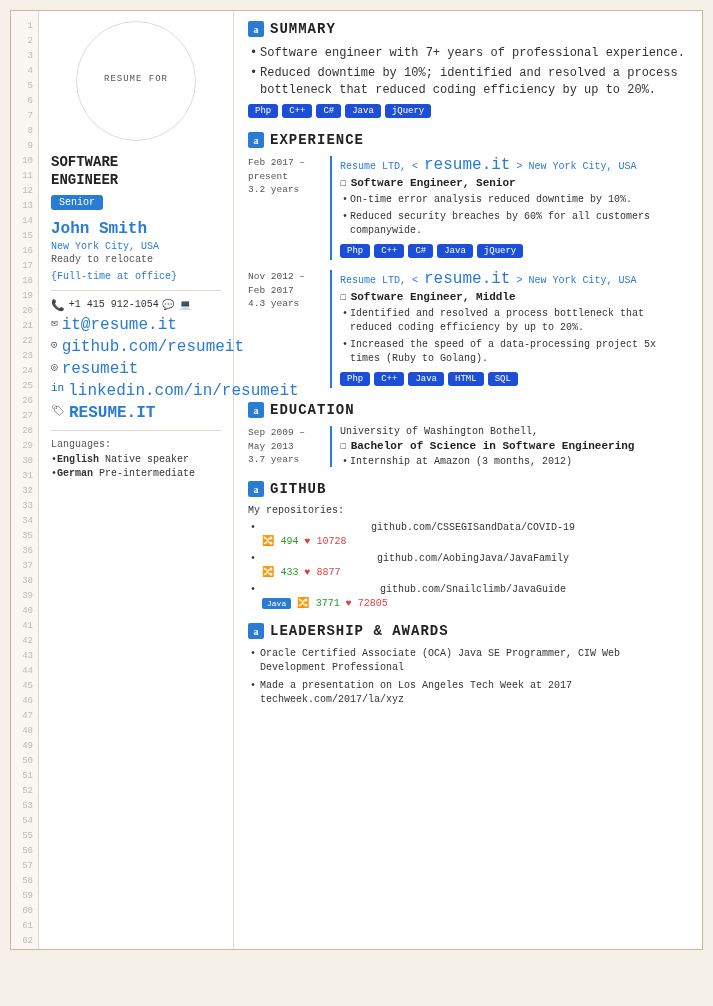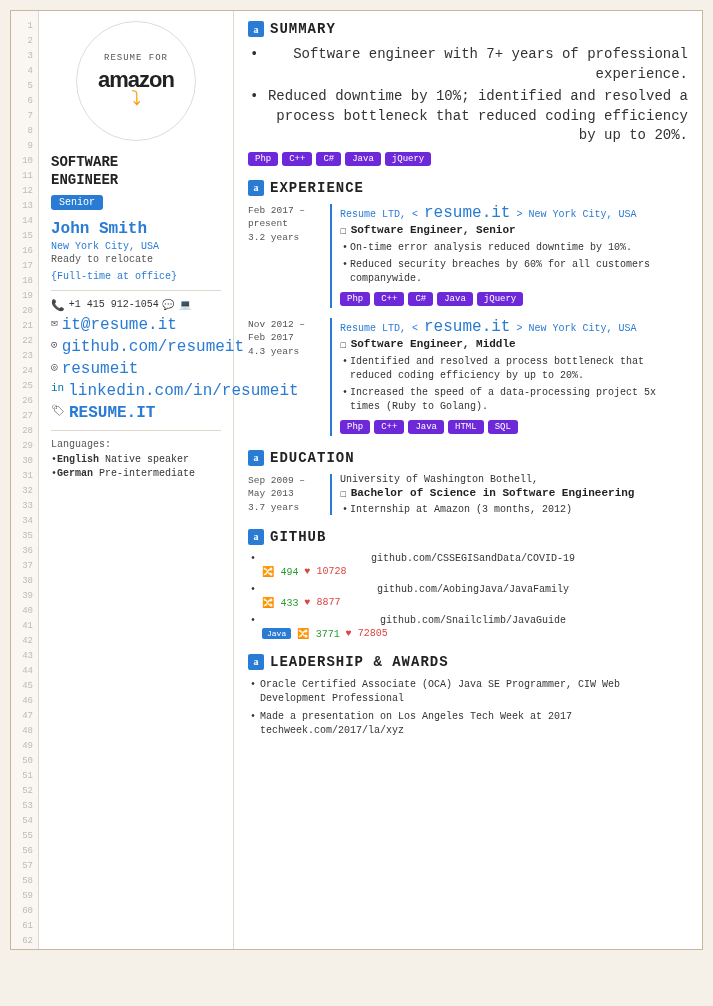--- a/index.html
+++ b/index.html
@@ -189,42 +189,41 @@
       font-family: Georgia, serif;
     }
     .section-title {
       font-size: 14px;
       font-weight: bold;
       color: #222;
       letter-spacing: 1px;
       font-family: 'Courier New', monospace;
     }
     .summary-bullet {
-      font-size: 14px;
+      font-size: 12px;
       color: #333;
       margin-bottom: 3px;
       padding-left: 12px;
       position: relative;
       line-height: 1.4;
-      text-align: right;
     }
     .summary-bullet::before {
       content: '•';
       position: absolute;
       left: 2px;
     }
     .tag-row {
       display: flex;
       flex-wrap: wrap;
       gap: 4px;
       margin-top: 6px;
       margin-bottom: 2px;
     }
     .tag {
-      background: #6d28d9;
+      background: #1d4ed8;
       color: #fff;
       font-size: 9px;
       padding: 2px 7px;
       border-radius: 3px;
       font-family: 'Courier New', monospace;
     }
     .exp-section {
       margin-bottom: 10px;
     }
     .exp-row {
@@ -448,24 +447,20 @@
     <span>58</span>
     <span>59</span>
     <span>60</span>
     <span>61</span>
     <span>62</span>
   </div>
 
   <div class="sidebar">
     <div class="sidebar-logo-circle">
       <span class="resume-for-text">RESUME FOR</span>
-      <div>
-        <span class="amazon-logo">amazon</span>
-        <div class="amazon-arrow" style="text-align:center;">⤵</div>
-      </div>
     </div>
 
     <div class="job-title">
       <span>SOFTWARE</span><br>
       <span>ENGINEER</span>
     </div>
 
     <div class="badge-senior">Senior</div>
 
     <div class="person-name">John Smith</div>
@@ -600,20 +595,21 @@
         <div class="edu-school">University of Washington Bothell,</div>
         <div class="edu-degree">Bachelor of Science in Software Engineering</div>
         <div class="edu-internship">Internship at Amazon (3 months, 2012)</div>
       </div>
     </div>
 
     <div class="section-header" style="margin-top:14px;">
       <div class="section-icon">a</div>
       <span class="section-title">GITHUB</span>
     </div>
+    <div class="github-intro">My repositories:</div>
 
     <div class="repo-item">
       <div class="repo-name">github.com/CSSEGISandData/COVID-19</div>
       <div class="repo-stats">
         <span class="stat-fork">🔀 <span>494</span></span>
         <span class="stat-star">♥ <span>10728</span></span>
       </div>
     </div>
     <div class="repo-item">
       <div class="repo-name">github.com/AobingJava/JavaFamily</div>

